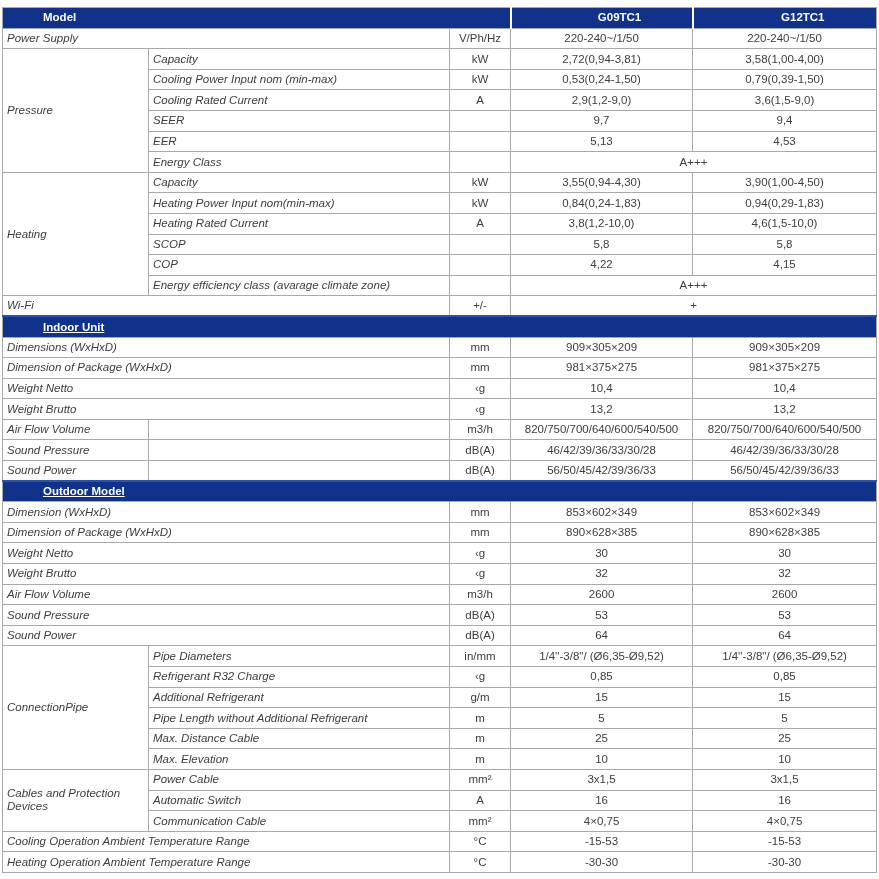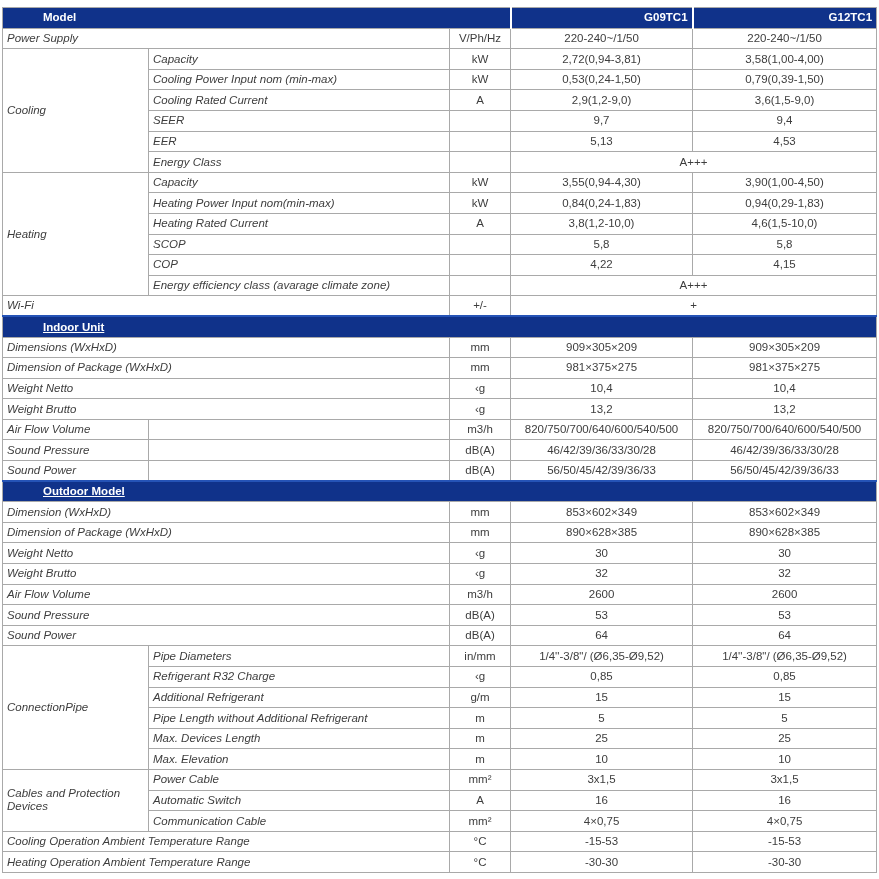--- a/index.html
+++ b/index.html
@@ -30,21 +30,21 @@
   }
   td.group-label, td.spec-name { text-align: left; font-style: italic; }
   td.unit, td.value { text-align: center; }
   td.head-label, td.head-model, td.section {
     background: #10328a;
     color: #ffffff;
     font-weight: bold;
     padding-left: 40px;
   }
   td.head-label { text-align: left; }
-  td.head-model { text-align: right; border-left: 2px solid #ffffff; margin-left: 28px; }
+  td.head-model { text-align: center; border-left: 2px solid #ffffff; margin-left: 28px; }
   td.section {
     text-align: left;
     border-top: 2px solid #2553b6;
     text-decoration: underline;
   }
 </style>
 </head>
 <body>
 
 <div class="sheet">
@@ -62,21 +62,21 @@
           <td class="head-model">G09TC1</td>
           <td class="head-model">G12TC1</td>
         </tr>
         <tr>
           <td colspan="2" class="group-label">Power Supply</td>
           <td class="unit">V/Ph/Hz</td>
           <td class="value">220-240~/1/50</td>
           <td class="value">220-240~/1/50</td>
         </tr>
         <tr>
-          <td rowspan="6" class="group-label">Cooling</td>
+          <td rowspan="6" class="group-label">Pressure</td>
           <td class="spec-name">Capacity</td>
           <td class="unit">kW</td>
           <td class="value">2,72(0,94-3,81)</td>
           <td class="value">3,58(1,00-4,00)</td>
         </tr>
         <tr>
           <td class="spec-name">Cooling Power Input nom (min-max)</td>
           <td class="unit">kW</td>
           <td class="value">0,53(0,24-1,50)</td>
           <td class="value">0,79(0,39-1,50)</td>
@@ -257,21 +257,21 @@
           <td class="value">15</td>
           <td class="value">15</td>
         </tr>
         <tr>
           <td class="spec-name">Pipe Length without Additional Refrigerant</td>
           <td class="unit">m</td>
           <td class="value">5</td>
           <td class="value">5</td>
         </tr>
         <tr>
-          <td class="spec-name">Max. Devices Length</td>
+          <td class="spec-name">Max. Distance Cable</td>
           <td class="unit">m</td>
           <td class="value">25</td>
           <td class="value">25</td>
         </tr>
         <tr>
           <td class="spec-name">Max. Elevation</td>
           <td class="unit">m</td>
           <td class="value">10</td>
           <td class="value">10</td>
         </tr>

